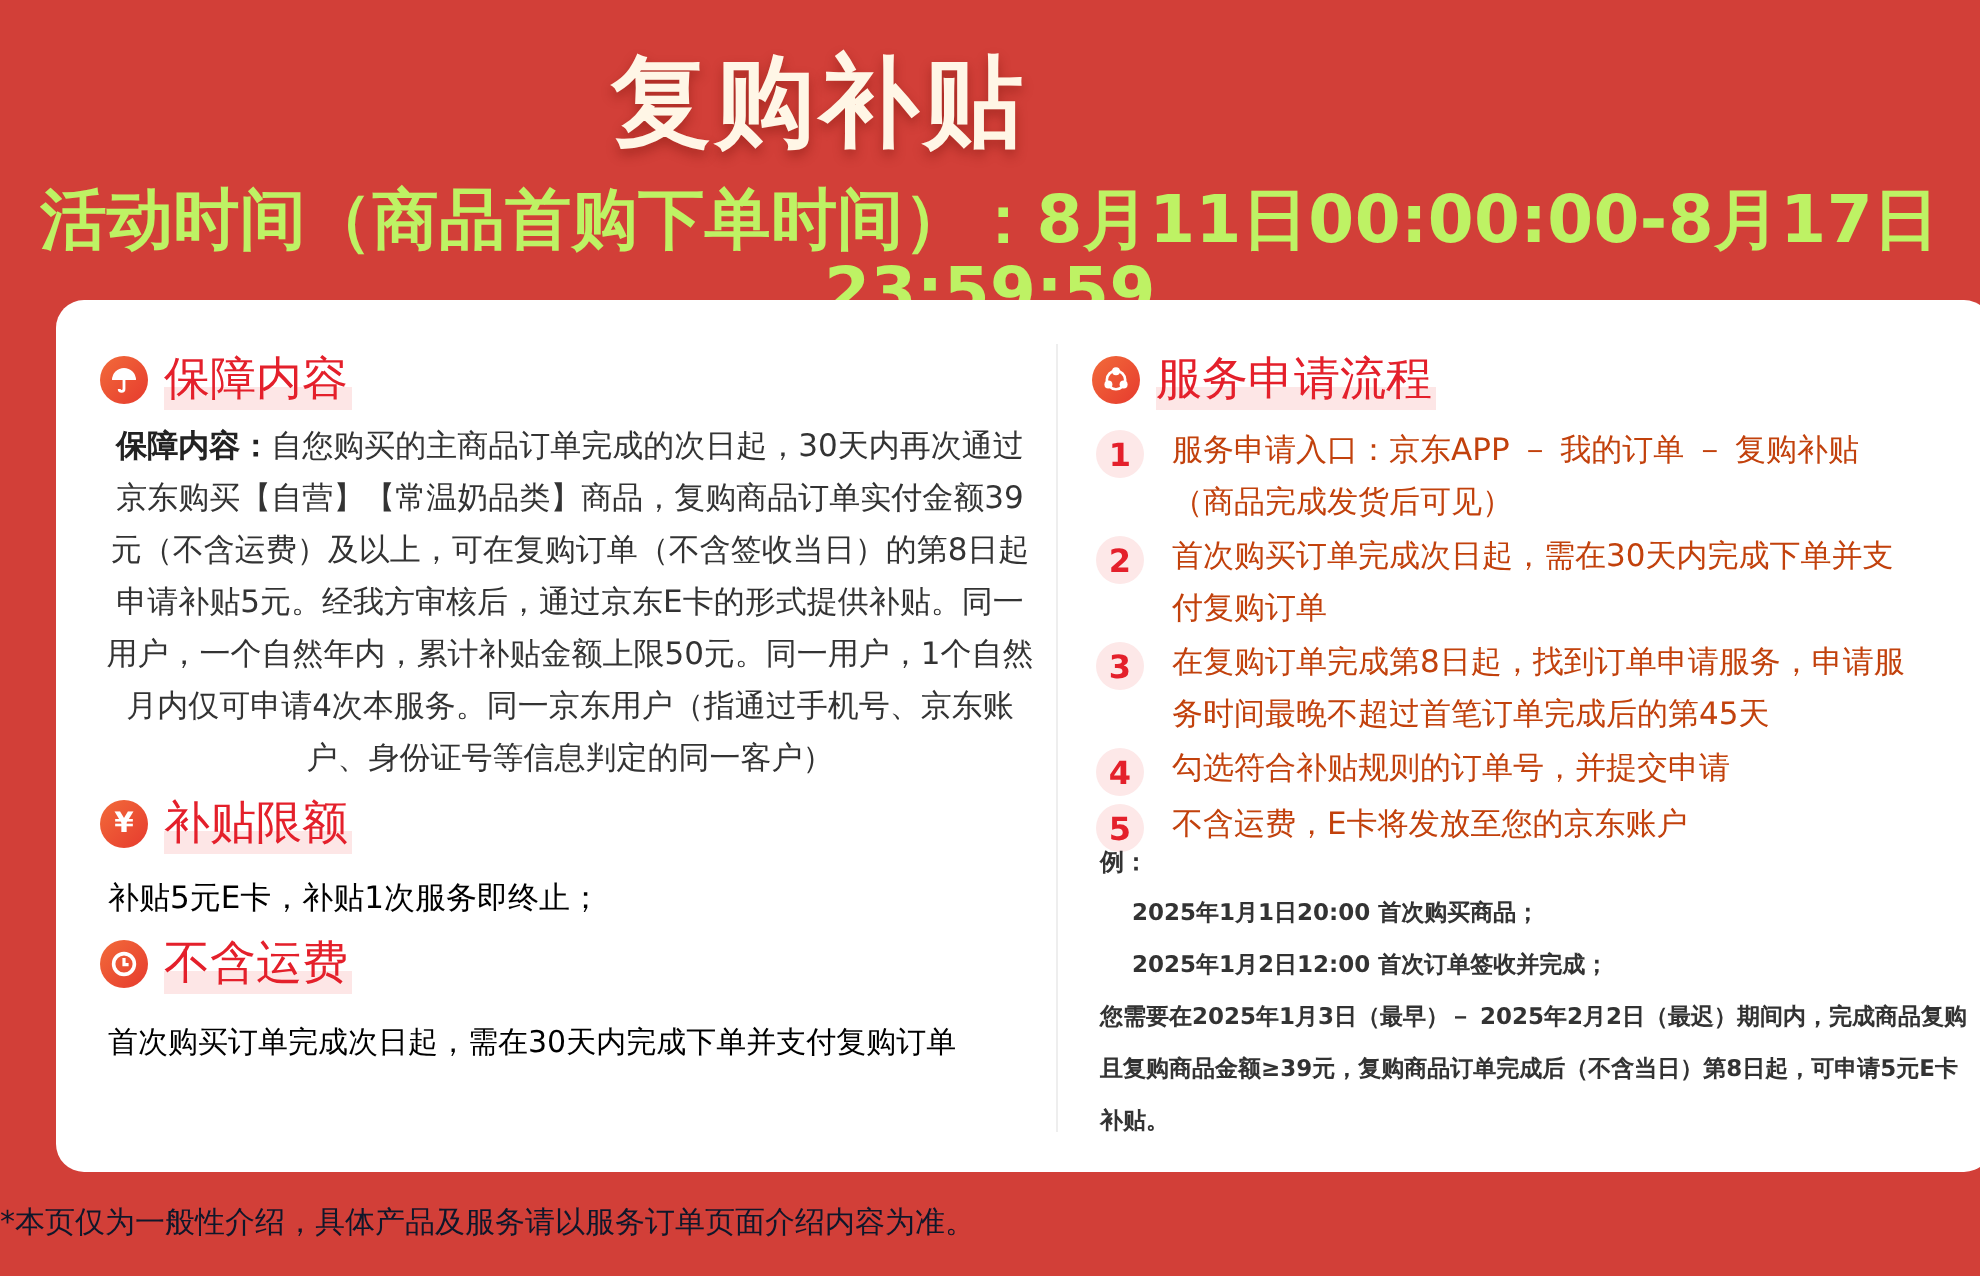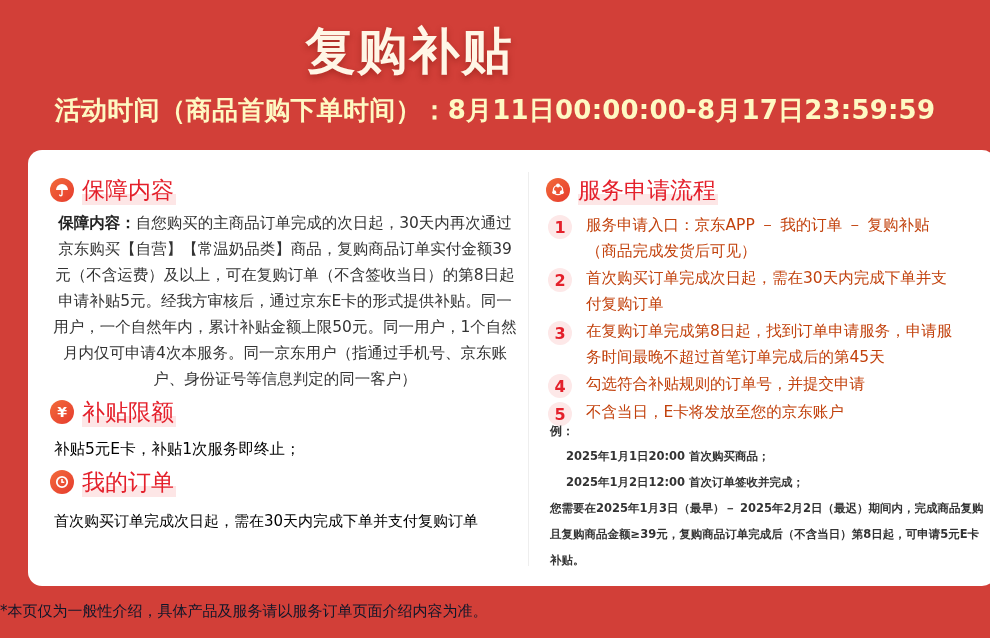--- a/index.html
+++ b/index.html
@@ -15,22 +15,22 @@
     text-align: center;
     font-size: 50px; font-weight: bold;
     color: #fff6e6;
     letter-spacing: 2px;
     text-shadow: 0 3px 6px rgba(120,20,10,0.45);
     line-height: 66px;
   }
   .hero-sub {
     position: absolute; left: 0; top: 92px; width: 990px;
     text-align: center;
-    font-size: 26px; font-weight: bold;
-    color: #fef9c3;
+    font-size: 33px; font-weight: bold;
+    color: #bef264;
     line-height: 36px;
     letter-spacing: 0.2px;
   }
   .card {
     position: absolute; left: 28px; top: 150px;
     width: 968px; height: 436px;
     background: #fff;
     border-radius: 14px;
   }
   .col-left { position: absolute; left: 22px; top: 22px; width: 468px; }
@@ -109,21 +109,21 @@
     </div>
     <div class="plain" style="margin-top:6px;">补贴5元E卡，补贴1次服务即终止；</div>
 
     <div class="sec-head" style="margin-top:2px;">
       <span class="sec-icon">
         <svg width="14" height="14" viewBox="0 0 14 14">
             <circle cx="7" cy="7" r="5.2" stroke="#fff" stroke-width="1.8" fill="none"></circle>
             <path d="M7 4 V7.3 H9.3" stroke="#fff" stroke-width="1.6" fill="none"></path>
           </svg>
       </span>
-      <span class="sec-title">我的订单</span>
+      <span class="sec-title">不含运费</span>
     </div>
     <div class="plain" style="margin-top:8px;font-size:15px;">首次购买订单完成次日起，需在30天内完成下单并支付复购订单</div>
   </div>
 
   <div class="divider"></div>
 
   <div class="col-right">
     <div class="sec-head">
       <span class="sec-icon">
         <svg width="16" height="16" viewBox="0 0 16 16">
@@ -147,21 +147,21 @@
       <div class="step">
         <span class="step-num">3</span>
         <span class="step-text" style="width:370px;">在复购订单完成第8日起，找到订单申请服务，申请服务时间最晚不超过首笔订单完成后的第45天</span>
       </div>
       <div class="step">
         <span class="step-num">4</span>
         <span class="step-text">勾选符合补贴规则的订单号，并提交申请</span>
       </div>
       <div class="step">
         <span class="step-num">5</span>
-        <span class="step-text">不含当日，E卡将发放至您的京东账户</span>
+        <span class="step-text">不含运费，E卡将发放至您的京东账户</span>
       </div>
     </div>
     <div class="example-label">例：</div>
     <div class="ex-line" style="margin-top:4px;">2025年1月1日20:00  首次购买商品；</div>
     <div class="ex-line">2025年1月2日12:00  首次订单签收并完成；</div>
     <div class="ex-para">您需要在2025年1月3日（最早）－ 2025年2月2日（最迟）期间内，完成商品复购且复购商品金额≥39元，复购商品订单完成后（不含当日）第8日起，可申请5元E卡补贴。</div>
   </div>
 </div>
 
 <div class="footnote">*本页仅为一般性介绍，具体产品及服务请以服务订单页面介绍内容为准。</div>

